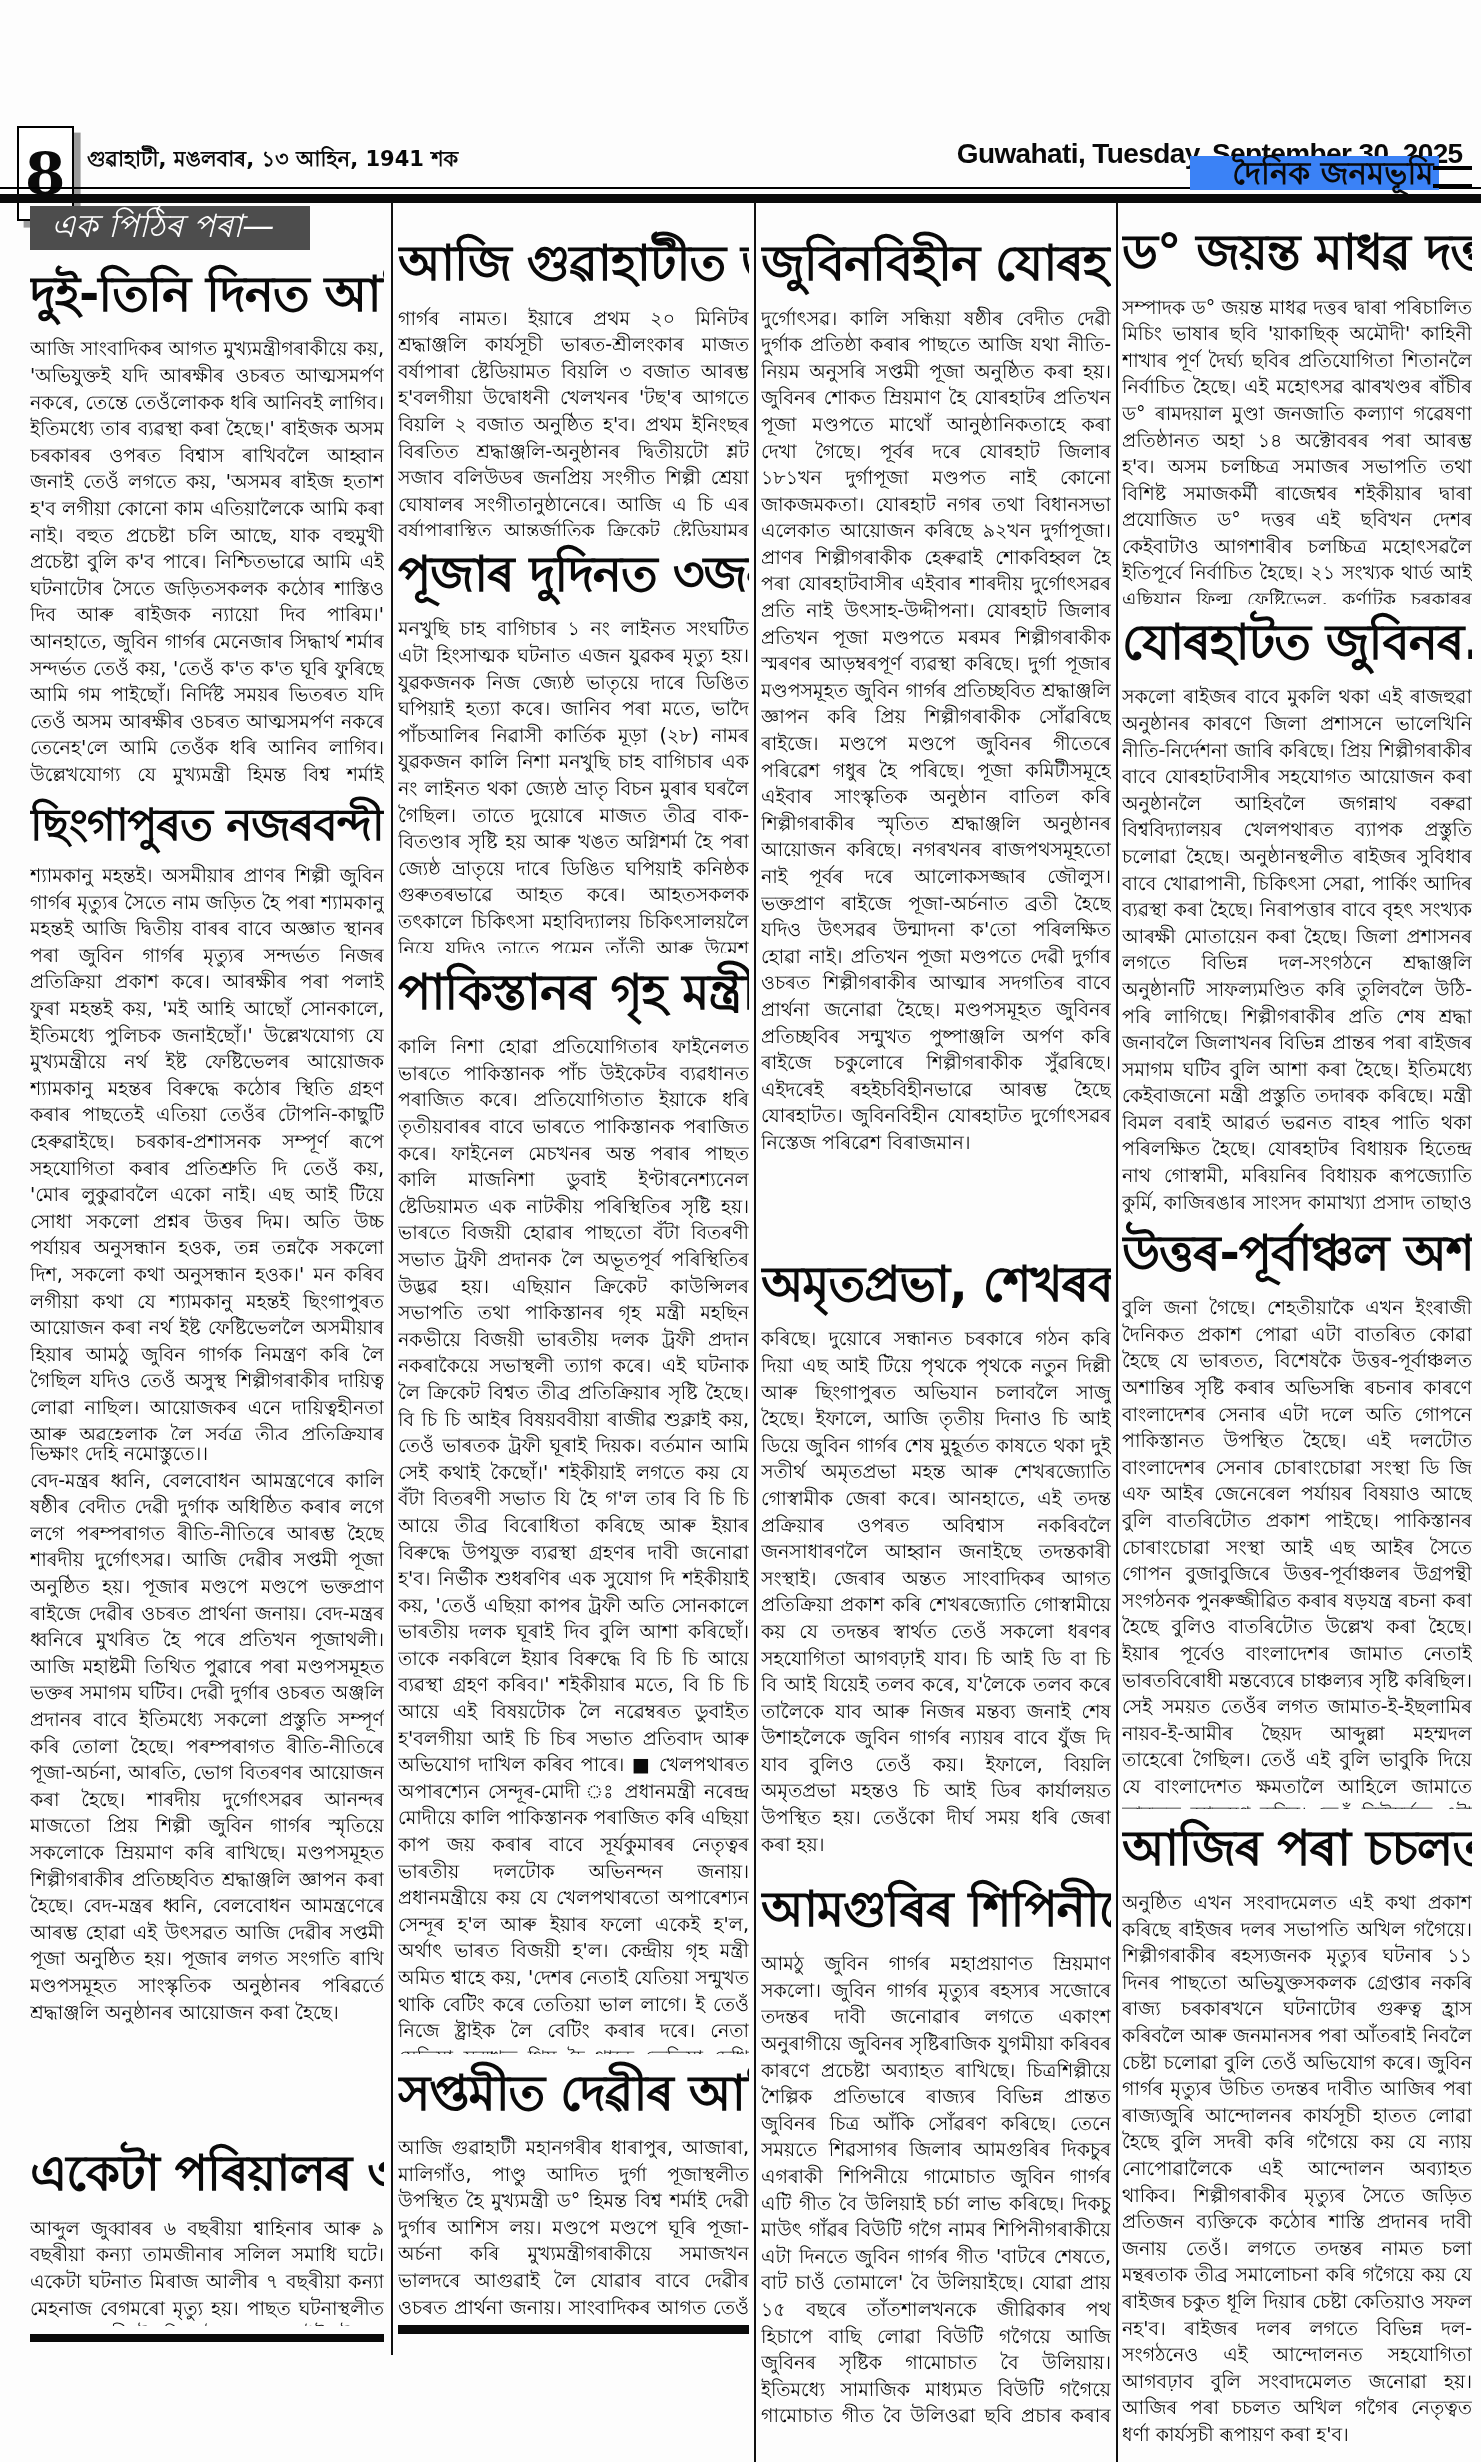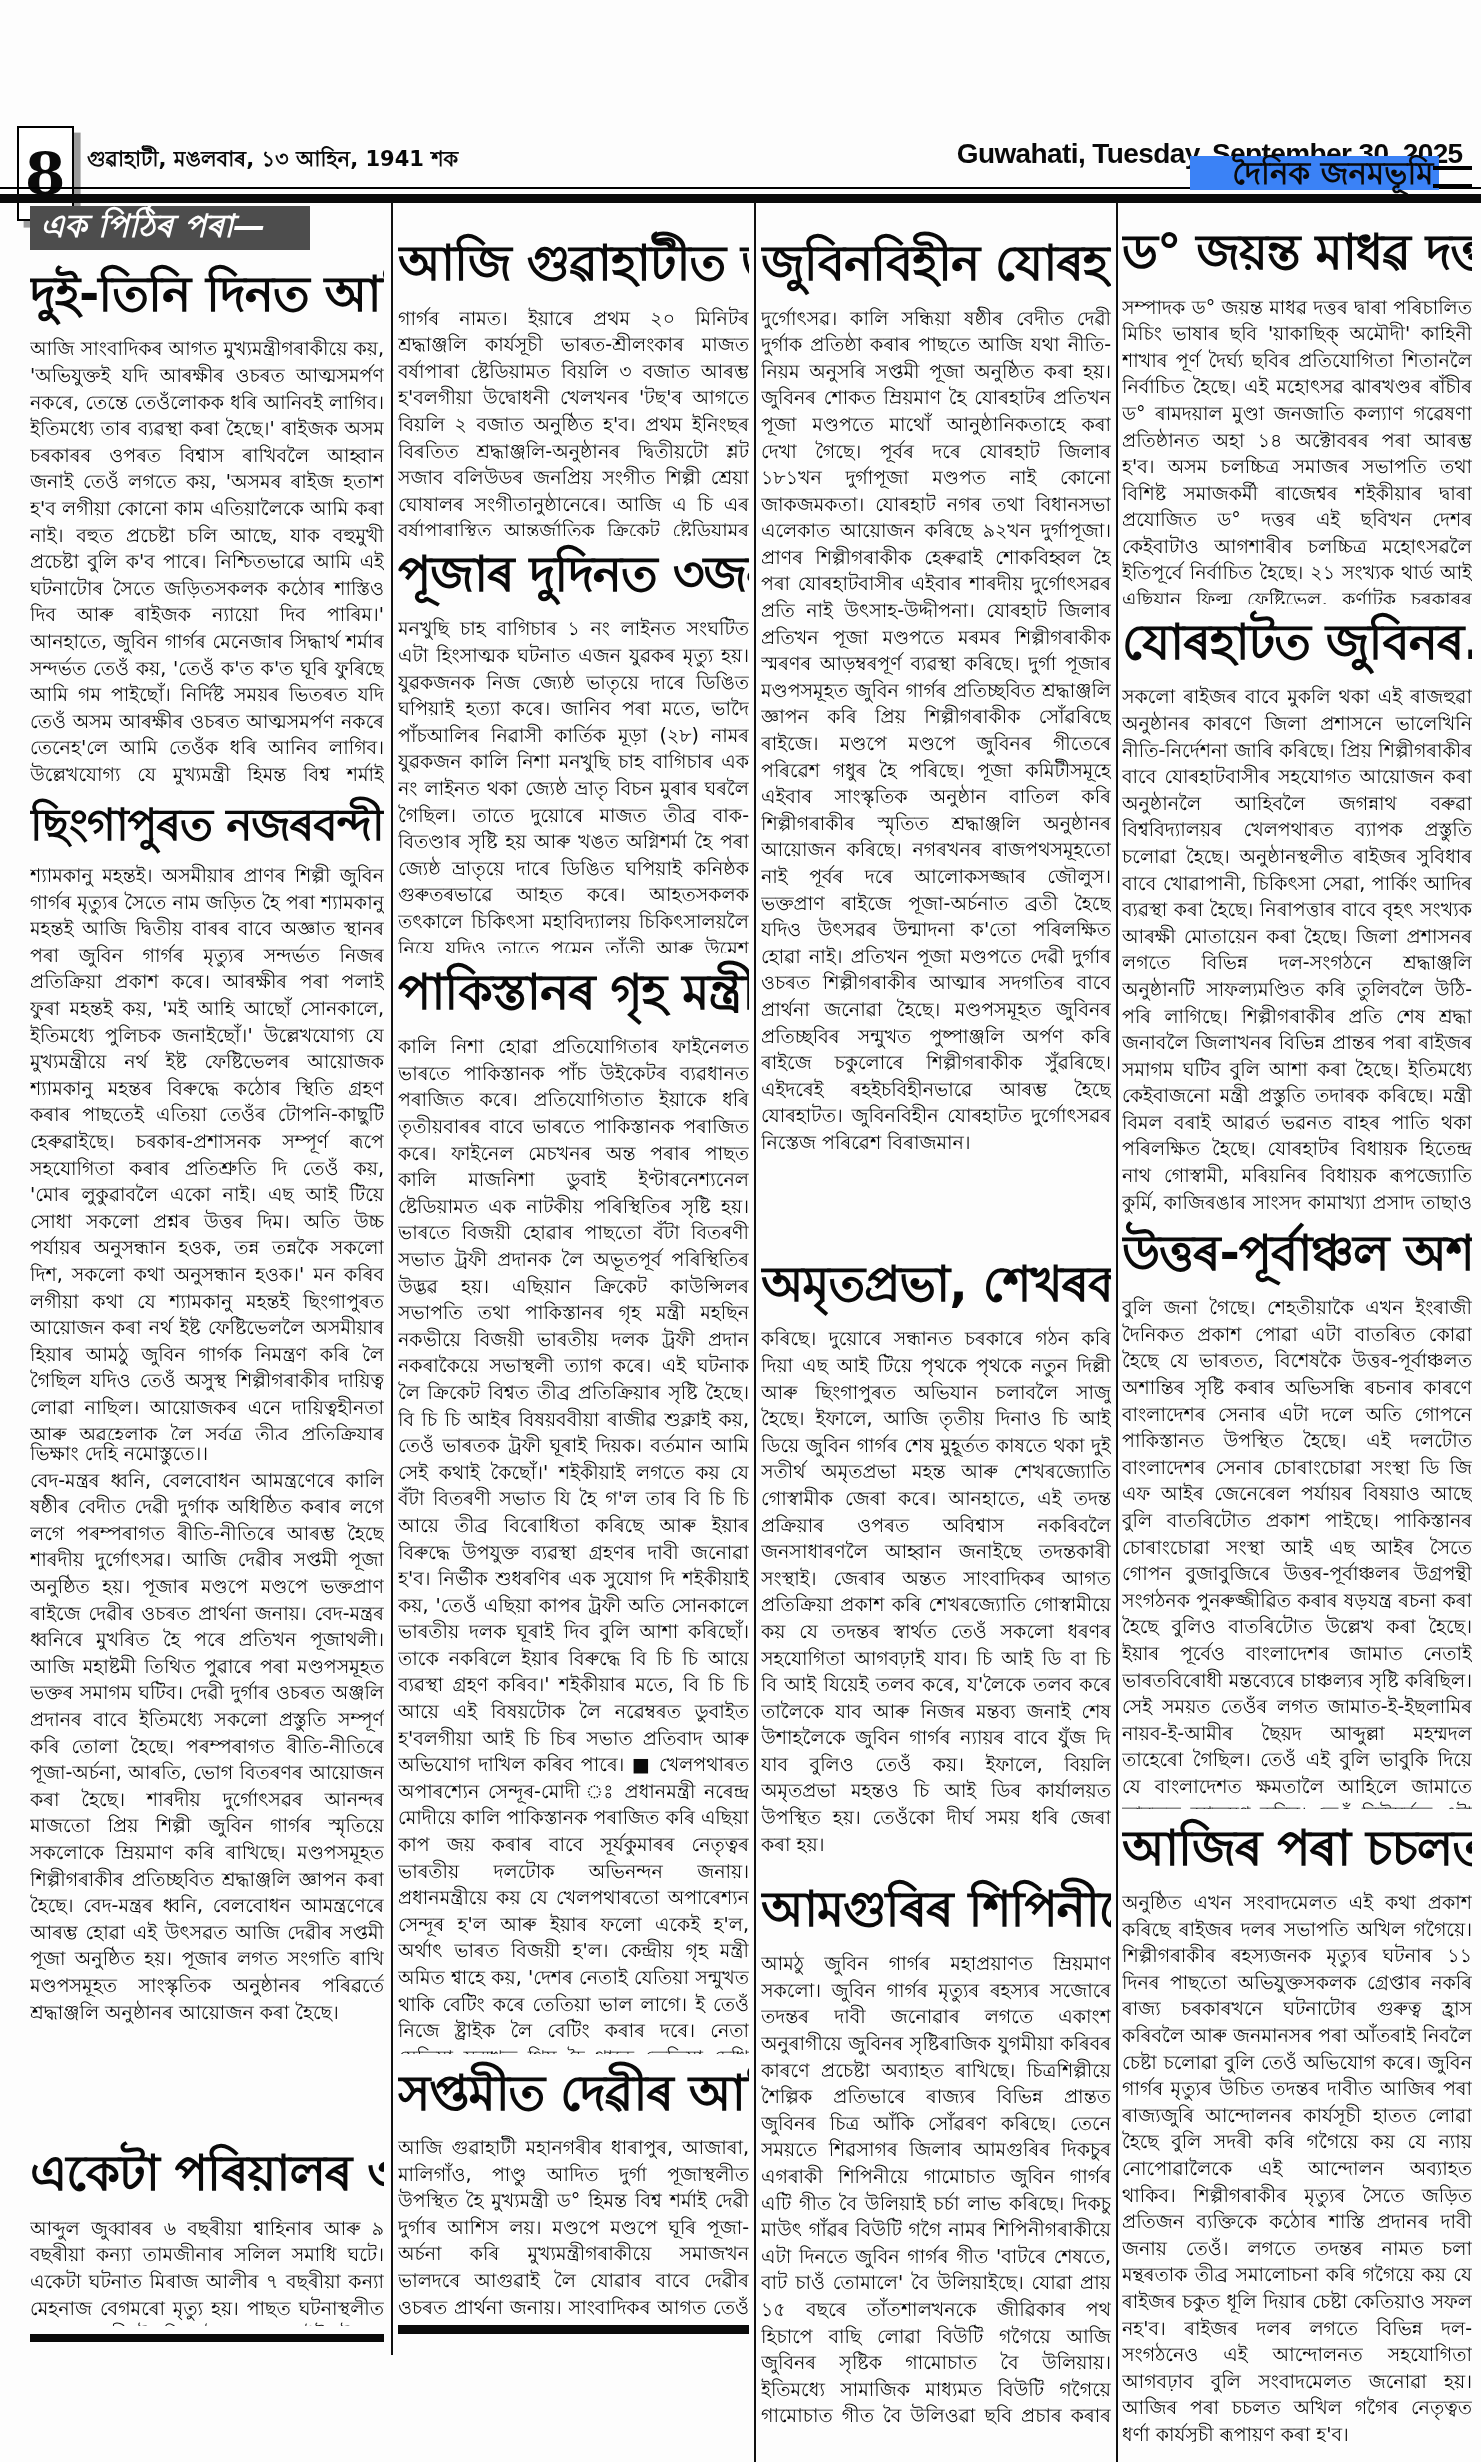--- a/index.html
+++ b/index.html
@@ -15,22 +15,22 @@
         font-family:"Liberation Sans",sans-serif;letter-spacing:-0.6px;}
   .rule-thin{position:absolute;left:0;top:187px;width:1482px;height:2.2px;background:#000;}
   .rule-thick{position:absolute;left:0;top:194px;width:1482px;height:8.9px;background:#0a0a0a;}
   .masthead{position:absolute;left:1190px;top:156px;width:238px;text-align:right;
         background:#3b82f6;font-size:31px;font-weight:700;padding:0 5.5px;line-height:1.1;}
   .mast-stub{position:absolute;top:166px;width:39px;height:14.4px;
         border-top:4.4px solid #000;border-bottom:4.4px solid #000;}
   
   .col{position:absolute;top:206px;height:2256px;overflow:hidden;}
   .vrule{position:absolute;top:202px;width:1.7px;background:#111;}
-  .banner{background:#4d4d4d;color:#fff;font-size:32px;font-weight:700;font-style:italic;
-        width:280px;height:44px;display:flex;align-items:center;padding-left:10px;
+  .banner{background:#4d4d4d;color:#fff;font-size:32px;font-weight:400;font-style:italic;
+        width:280px;height:44px;display:flex;align-items:center;padding-left:21px;
         box-sizing:border-box;margin-bottom:8.9px;}
   h2.headline{margin:3.3px 0 5.5px 0;text-align:center;font-weight:700;
         font-size:49px;line-height:1.45;white-space:nowrap;overflow:hidden;letter-spacing:-1.1px;}
   .body{font-size:19px;line-height:26.6px;text-align:justify;overflow:hidden;
         white-space:pre-line;word-break:break-word;}
   .endrule{height:8.9px;background:#0a0a0a;margin-top:7.7px;}
 </style>
 </head>
 <body>
 

